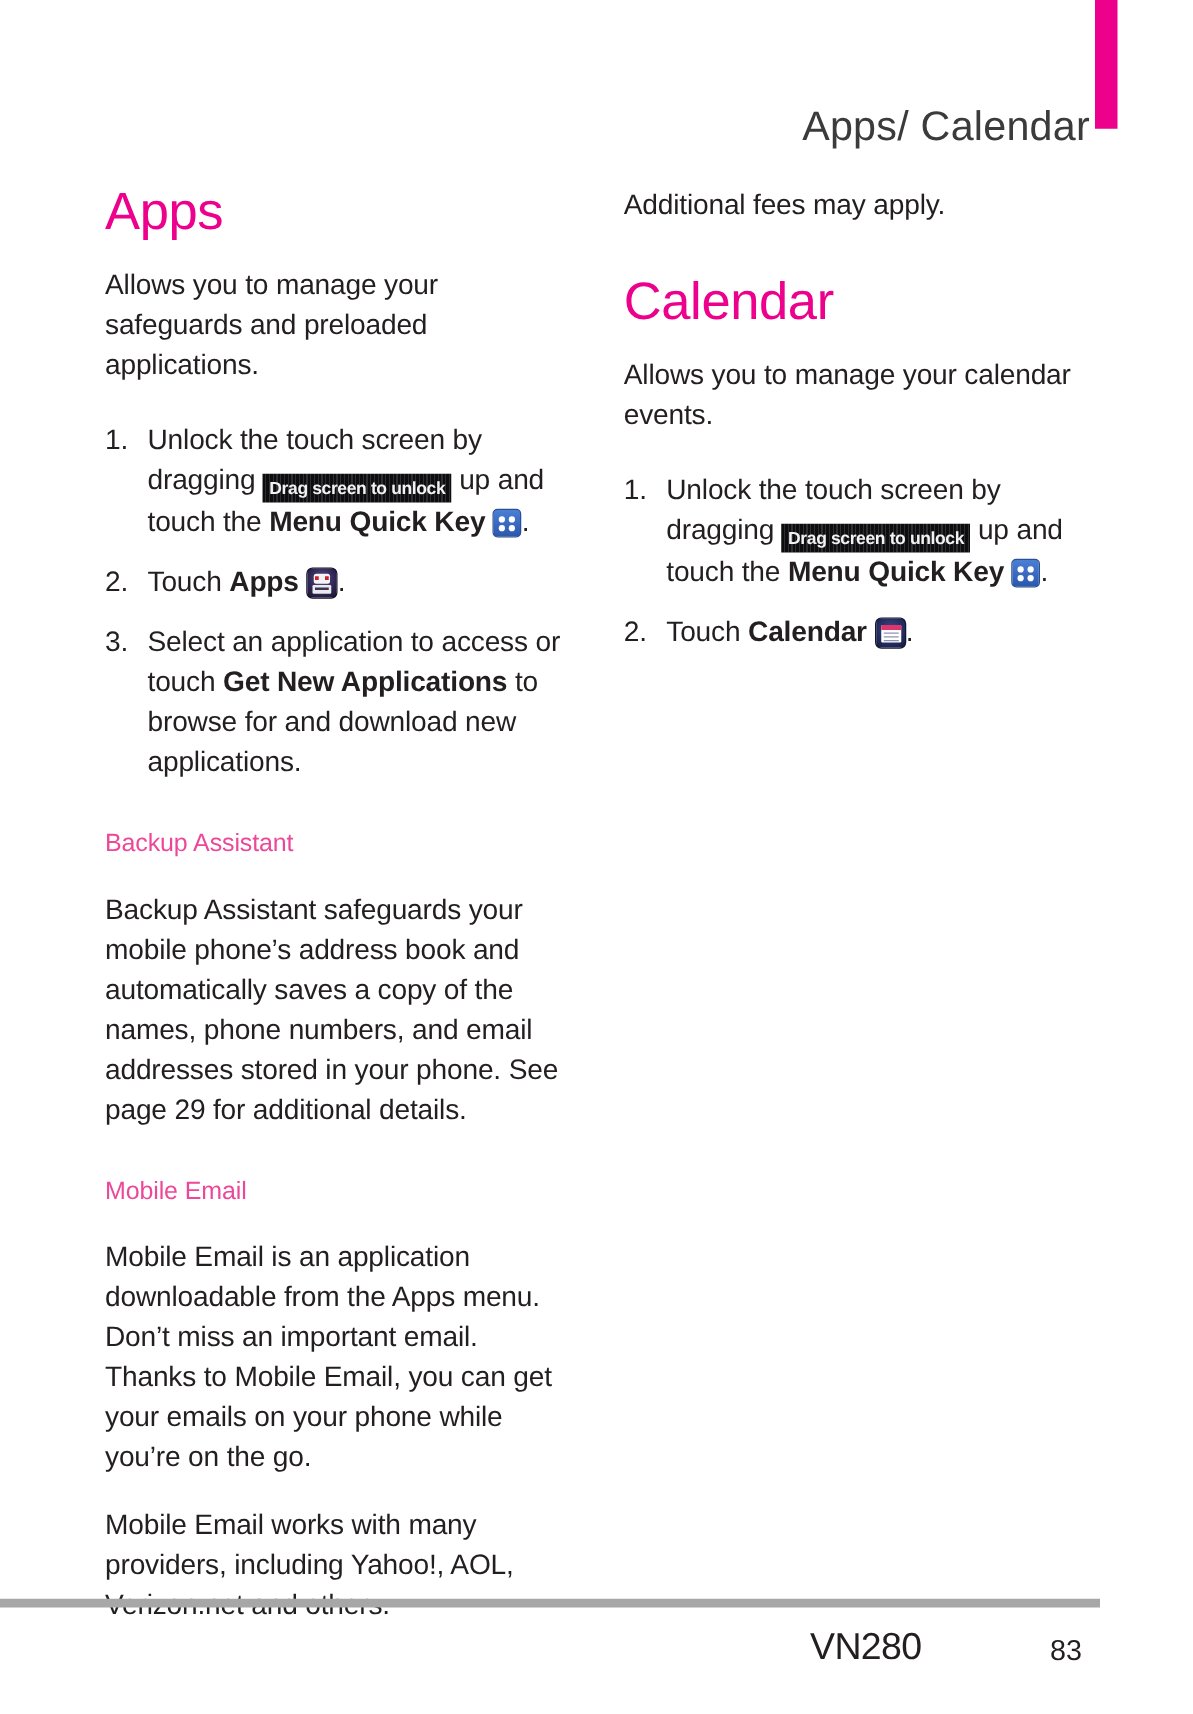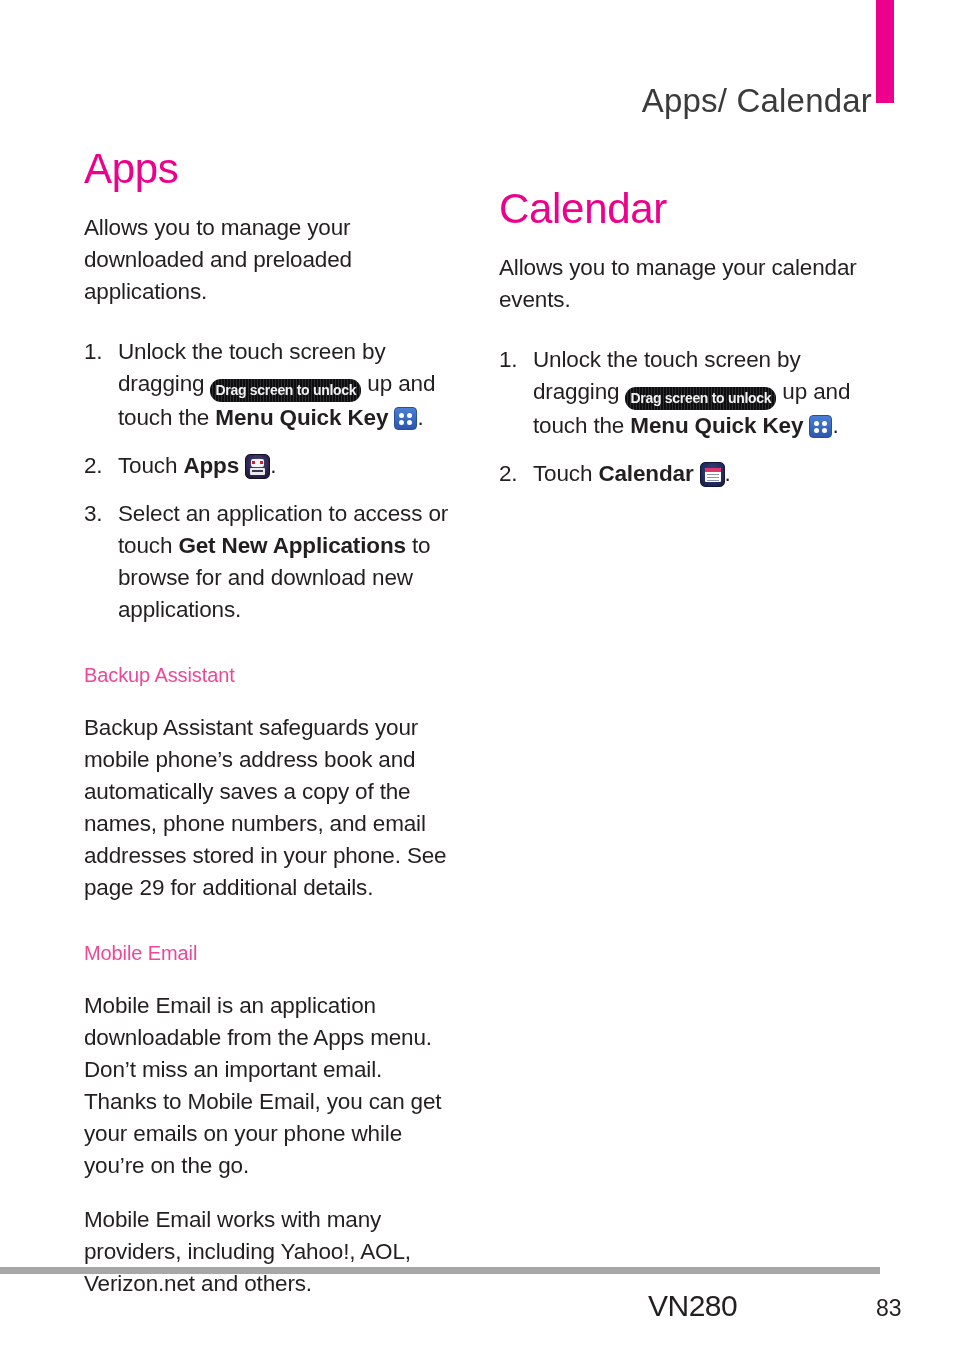--- a/index.html
+++ b/index.html
@@ -128,21 +128,20 @@
         rgba(255,255,255,0.00) 0px,
         rgba(255,255,255,0.00) 2px,
         rgba(255,255,255,0.14) 2px,
         rgba(255,255,255,0.14) 3px);
     color: #f2f2f2;
     font-size: 14px;
     font-weight: 600;
     letter-spacing: -0.3px;
     white-space: nowrap;
     font-family: "Liberation Sans", sans-serif;
-    border-radius: 11px;
   }
 
   .icon-menu-key {
     display: inline-block;
     vertical-align: -5px;
     width: 23px;
     height: 23px;
     border-radius: 4px;
     background: linear-gradient(#4a7fd4, #2a58ad);
     border: 1px solid #2b4f96;
@@ -236,21 +235,21 @@
     background: #8d93b5;
   }
   .icon-calendar .cal-line.l1 { top: 11px; }
   .icon-calendar .cal-line.l2 { top: 14px; }
   .icon-calendar .cal-line.l3 { top: 17px; }
 
   
   .page-footer {
     position: absolute;
     left: 0;
-    bottom: 16px;
+    bottom: 4px;
     width: 954px;
     height: 106px;
   }
   .footer-rule {
     position: absolute;
     left: 0;
     top: 18px;
     width: 880px;
     height: 7px;
     background: #a7a7a7;
@@ -266,40 +265,39 @@
     line-height: 1;
   }
   .footer-pageno {
     position: absolute;
     left: 840px;
     top: 48px;
     font-size: 23px;
     font-weight: 400;
     color: #231f20;
     line-height: 1;
-    margin-left: 36px;
   }
 </style>
 </head>
 <body>
 
 <div class="page-header">
   <div class="header-title">Apps/ Calendar</div>
   <div class="header-bar"></div>
 </div>
 
 <div class="columns">
 
   <div class="col col-left">
 
     <h1 class="section-title">Apps</h1>
 
     <div class="gap-md"></div>
 
-    <p class="lead">Allows you to manage your downloaded and preloaded applications.</p>
+    <p class="lead">Allows you to manage your safeguards and preloaded applications.</p>
 
     <div class="gap-lg"></div>
 
     <ol class="steps">
 
       <li>
         <span class="num">1.</span><span>Unlock the touch screen by dragging </span><span class="unlock-badge">Drag screen to unlock</span><span> up and touch the </span><b>Menu Quick Key</b><span>&nbsp;</span><span class="icon-menu-key"><i></i><i></i><i></i><i></i></span><span>.</span>
       </li>
 
       <div class="gap-sm"></div>
@@ -333,20 +331,21 @@
     <p class="body">Mobile Email is an application downloadable from the Apps menu. Don’t miss an important email. Thanks to Mobile Email, you can get your emails on your phone while you’re on the go.</p>
 
     <div class="gap-md"></div>
 
     <p class="body">Mobile Email works with many providers, including Yahoo!, AOL, Verizon.net and others.</p>
 
   </div>
 
   <div class="col col-right">
 
+    <p class="body">Additional fees may apply.</p>
 
     <div class="gap-xxl"></div>
 
     <h1 class="section-title">Calendar</h1>
 
     <div class="gap-md"></div>
 
     <p class="lead">Allows you to manage your calendar events.</p>
 
     <div class="gap-lg"></div>

